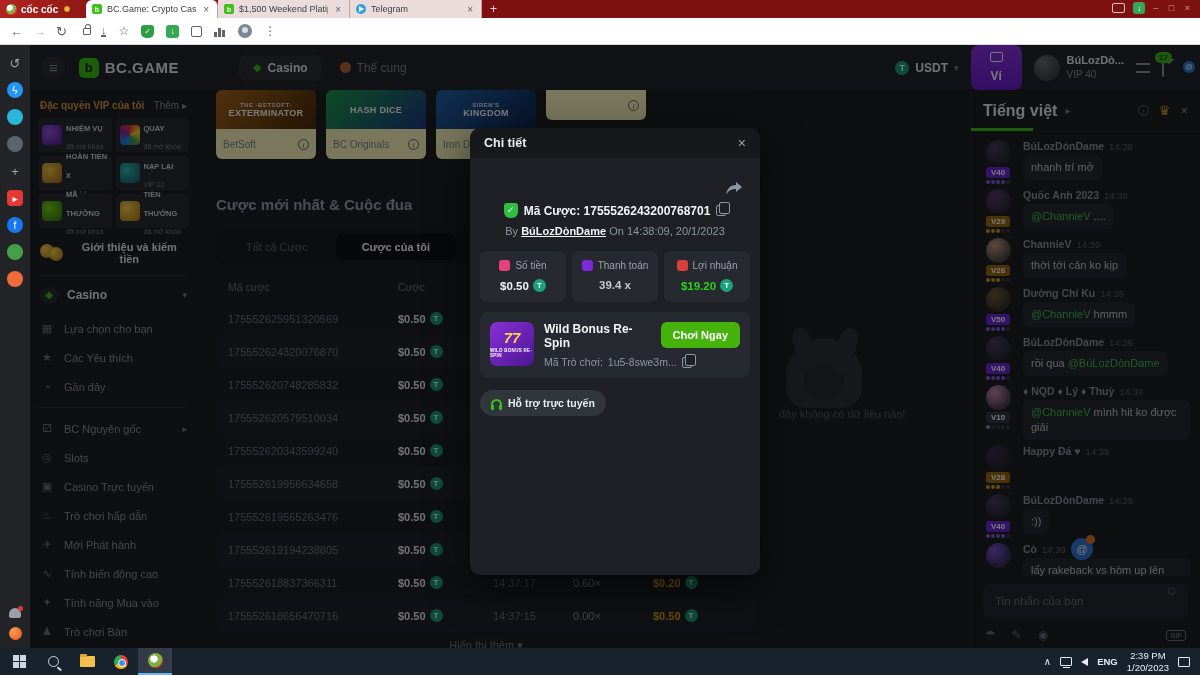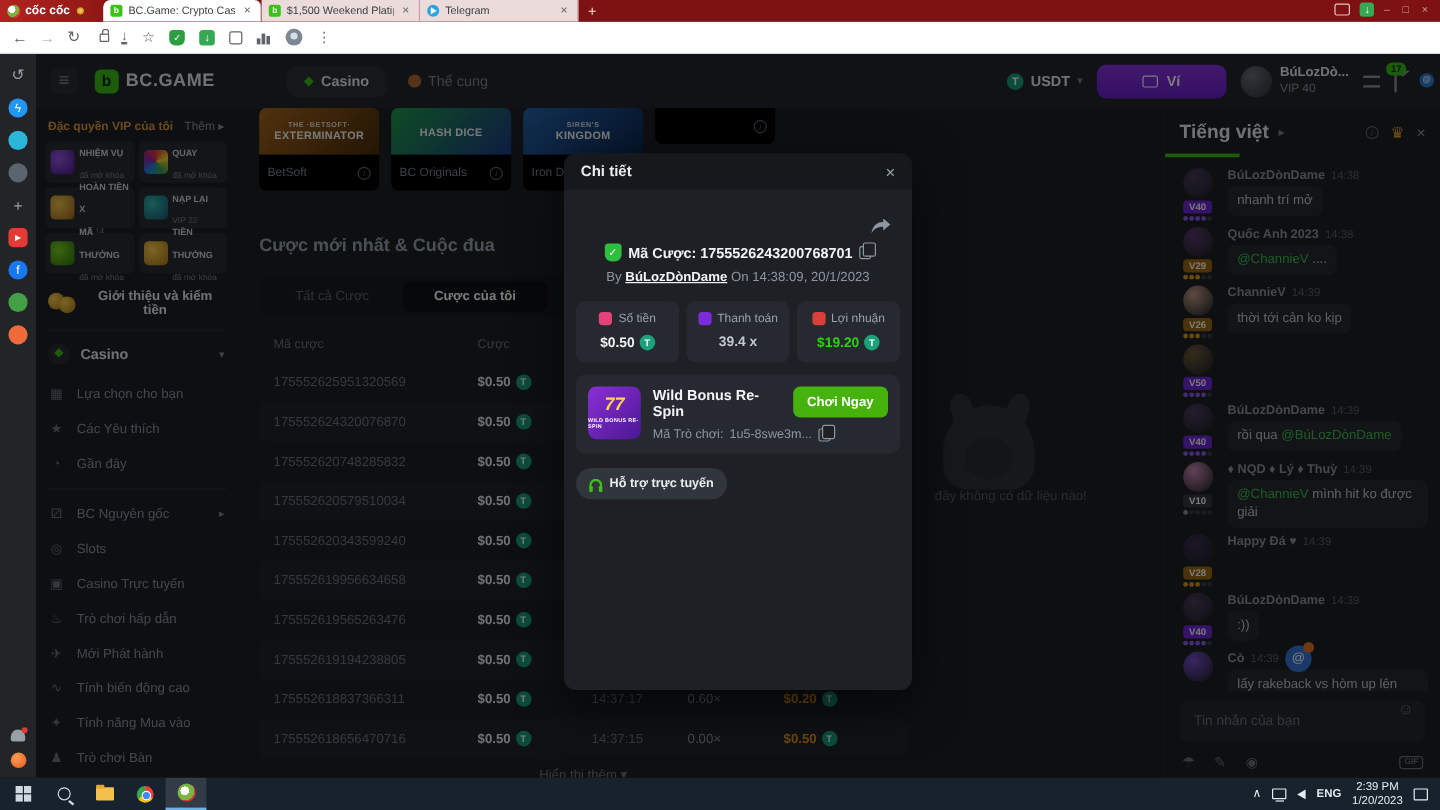--- a/index.html
+++ b/index.html
@@ -67,21 +67,21 @@
   .hdr-nav{display:flex;align-items:center;gap:4px;margin-left:50px;}
   .nav-pill{display:flex;align-items:center;gap:6px;padding:6px 14px;border-radius:8px;font-size:12px;font-weight:bold;color:#e9edf0;}
   .nav-pill.active{background:#2e3138;}
   .nav-pill .dmd{color:#3bc117;font-size:11px;}
   .nav-pill.sports{color:#7e8892;font-weight:normal;}
   .ball{width:11px;height:11px;border-radius:50%;background:#b56a32;}
   .hdr-right{margin-left:auto;display:flex;align-items:center;gap:12px;}
   .usdt{display:flex;align-items:center;gap:6px;color:#e9edf0;font-size:12px;font-weight:bold;}
   .tether{width:14px;height:14px;border-radius:50%;background:#1ba27a;color:#fff;font-size:9px;font-weight:bold;text-align:center;line-height:14px;flex:none;}
   .chev{color:#7e8892;font-size:9px;}
-  .wallet-btn{display:flex;align-items:center;gap:7px;background:linear-gradient(180deg,#8a33e6,#6d1fd0);color:#fff;font-size:12px;font-weight:bold;border:none;border-radius:8px;padding:7px 38px;}
+  .wallet-btn{display:flex;align-items:center;gap:7px;background:linear-gradient(180deg,#8a33e6,#6d1fd0);color:#fff;font-size:12px;font-weight:bold;border:none;border-radius:8px;padding:7px 19px;flex-direction:column;}
   .w-ic{width:13px;height:10px;border:1.5px solid #fff;border-radius:2px;position:relative;}
   .user-chip{display:flex;align-items:center;gap:7px;}
   .u-av{width:26px;height:26px;border-radius:50%;background:radial-gradient(circle at 35% 30%,#6b6f7a,#2e3138);}
   .u-name{color:#e9edf0;font-size:11px;font-weight:bold;line-height:1.2;}
   .u-vip{color:#8d97a1;font-size:10px;font-weight:normal;}
   .list-ic{width:14px;height:10px;border-top:2px solid #8d97a1;border-bottom:2px solid #8d97a1;}
   .hdr-ic{position:relative;color:#8d97a1;}
   .mail-ic{width:15px;height:11px;border:1.5px solid #8d97a1;border-radius:2px;position:relative;}
   .mail-ic::before{content:"";position:absolute;left:0;top:0;width:0;height:0;border-left:6px solid transparent;border-right:6px solid transparent;border-top:5px solid #8d97a1;}
   .badge-n{position:absolute;top:-7px;right:-8px;background:#3bc117;color:#08300a;font-size:8px;font-weight:bold;border-radius:7px;padding:1px 4px;}
@@ -115,21 +115,21 @@
   .side-item .lbl{flex:1;white-space:nowrap;}
   .side-div{height:1px;background:#2a2d33;margin:6px 0;}
 
   
   .main{flex:1;position:relative;padding:0 0 0 19px;overflow:hidden;}
   .cards-row{display:flex;gap:10px;margin-top:0;}
   .gcard{width:100px;}
   .gthumb{height:39px;border-radius:6px 6px 0 0;display:flex;flex-direction:column;align-items:center;justify-content:center;text-align:center;}
   .gt1{font-size:6px;font-weight:bold;color:rgba(255,255,255,.85);letter-spacing:.5px;}
   .gt2{font-size:9px;font-weight:bold;color:#fff;letter-spacing:.3px;}
-  .gprov{height:30px;background:#000000;border-radius:0 0 6px 6px;display:flex;align-items:center;padding:0 7px;font-size:10px;color:#7e8892;}
+  .gprov{height:30px;background:#fef9c3;border-radius:0 0 6px 6px;display:flex;align-items:center;padding:0 7px;font-size:10px;color:#7e8892;}
   .gprov .info{margin-left:auto;}
   .info{width:11px;height:11px;border:1px solid #5c656f;border-radius:50%;color:#5c656f;font-size:7px;line-height:11px;text-align:center;font-style:italic;flex:none;}
   .section-title{margin-top:37px;font-size:15px;color:#9aa7b2;font-weight:bold;}
   .bet-tabs{margin-top:17px;display:inline-flex;background:#1a1c21;border-radius:8px;padding:4px;gap:2px;}
   .bet-tab{padding:7px 26px;font-size:11px;color:#5f6974;border-radius:6px;white-space:nowrap;}
   .bet-tab.active{background:#101215;color:#fff;font-weight:bold;}
   .tbl{margin-top:8px;width:540px;}
   .tbl-row{display:grid;grid-template-columns:170px 95px 80px 80px 115px;align-items:center;height:33px;padding-left:12px;border-radius:6px;}
   .tbl-row.head{height:30px;color:#6f7882;font-size:10.5px;}
   .tbl-row:nth-child(odd):not(.head){background:#22252b;}
@@ -660,20 +660,24 @@
       <span class="m-av" style="background:radial-gradient(circle at 35% 30%,#6e5a3a,#1d2025)"></span>
       <span class="m-badge purple">V50</span>
       <span class="m-dots">
                     <i style="background:#8a5cf0"></i>
                     <i style="background:#8a5cf0"></i>
                     <i style="background:#8a5cf0"></i>
                     <i style="background:#8a5cf0"></i>
                     <i style=""></i>
                   </span>
     </div>
+    <div class="msg-right">
+      <div class="m-head"><span>Dường Chí Ku</span><span class="m-time">14:39</span></div>
+      <div class="m-bubble"><span class="mention">@ChannieV</span><span class=""> hmmm</span></div>
+    </div>
               </div>
               <div class="msg">
     <div class="msg-left">
       <span class="m-av" style="background:radial-gradient(circle at 35% 30%,#4a3c5e,#1d2025)"></span>
       <span class="m-badge purple">V40</span>
       <span class="m-dots">
                     <i style="background:#8a5cf0"></i>
                     <i style="background:#8a5cf0"></i>
                     <i style="background:#8a5cf0"></i>
                     <i style="background:#8a5cf0"></i>

